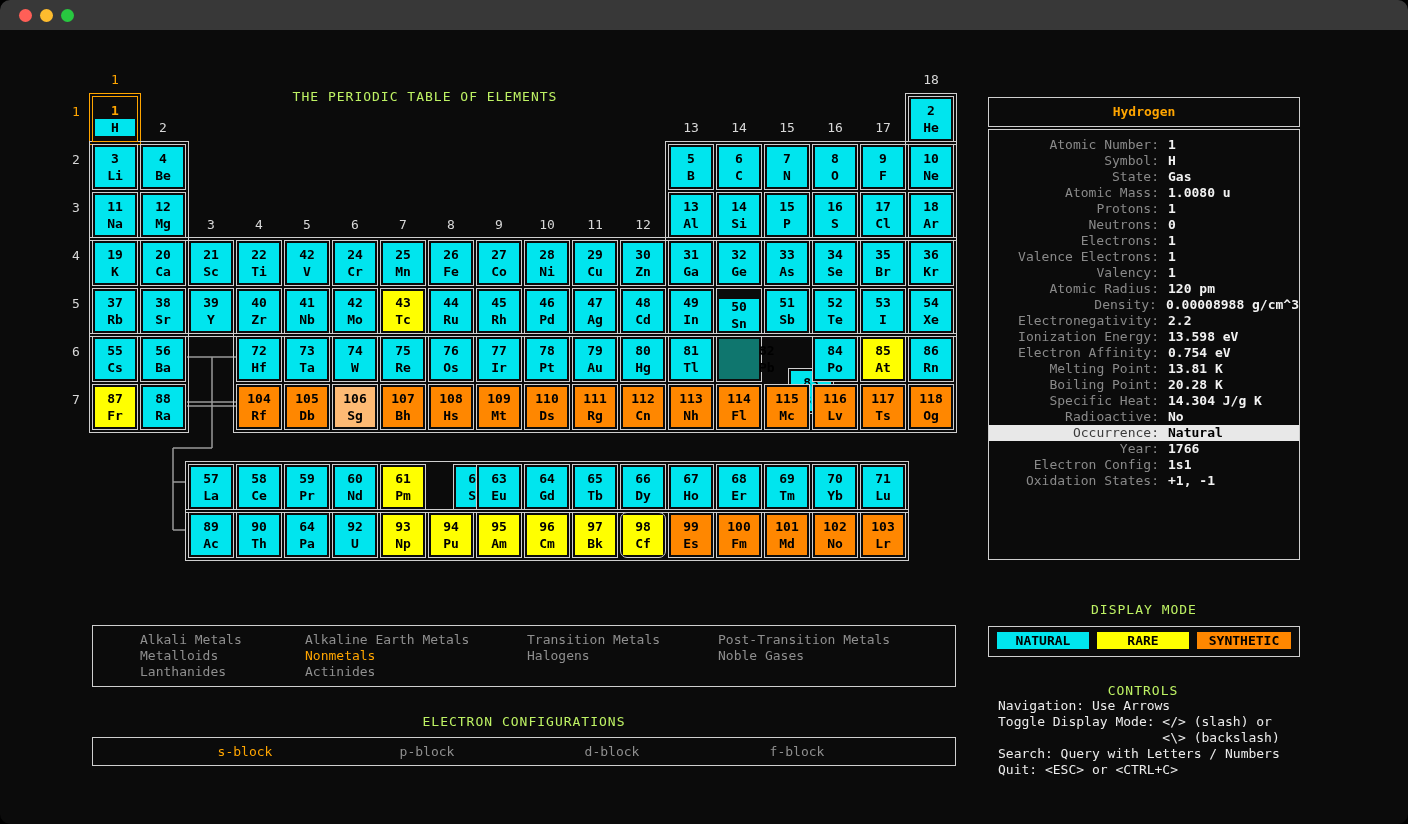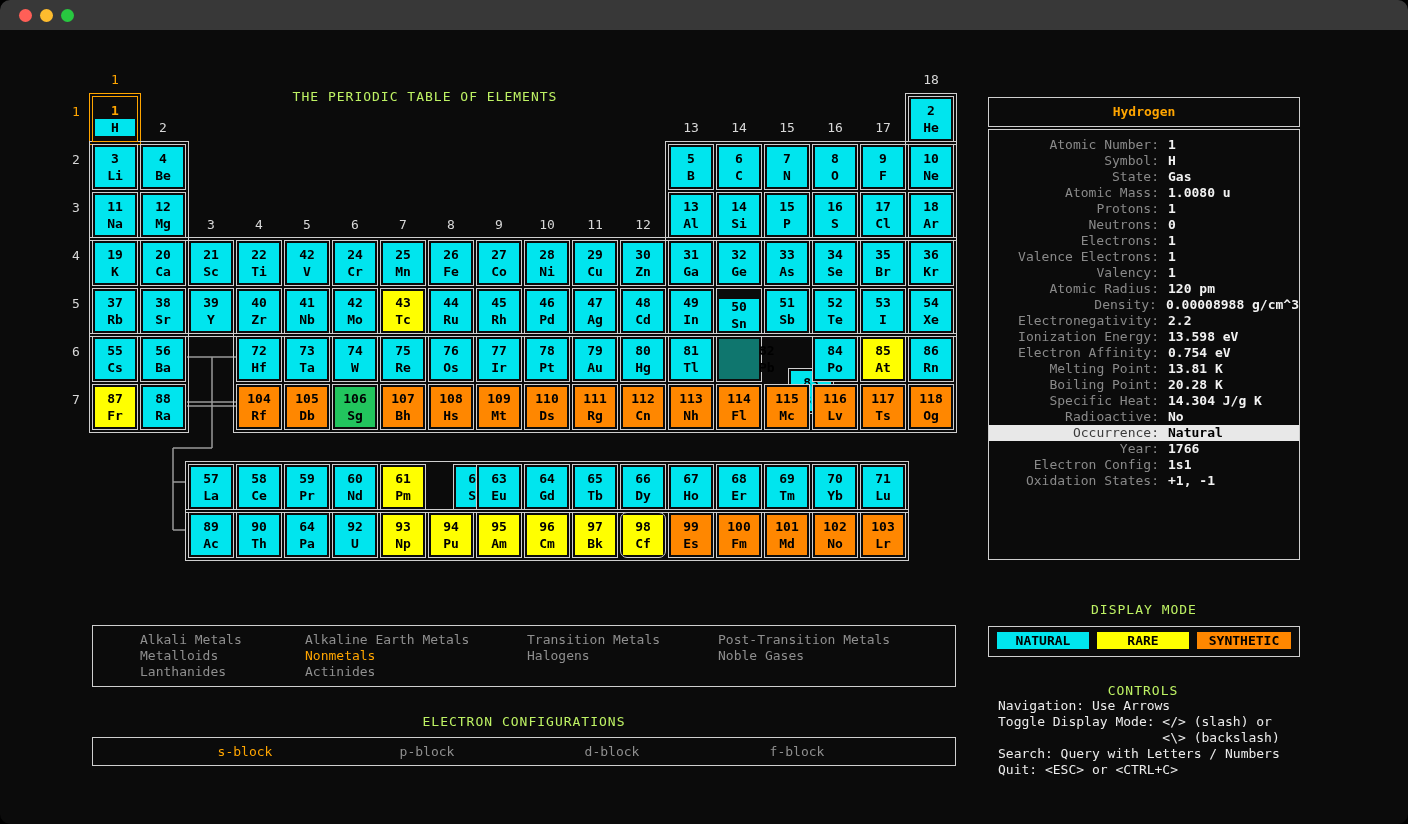--- a/index.html
+++ b/index.html
@@ -541,21 +541,21 @@
             <div class="sym">Rf</div>
           </div>
         </div>
         <div class="cell" style="left: 284px; top: 354px;">
           <div class="fill" style="background: rgb(255, 135, 0);">
             <div class="num">105</div>
             <div class="sym">Db</div>
           </div>
         </div>
         <div class="cell" style="left: 332px; top: 354px;">
-          <div class="fill" style="background: #22c55e;">
+          <div class="fill" style="background: #fdba74;">
             <div class="num">106</div>
             <div class="sym">Sg</div>
           </div>
         </div>
         <div class="cell" style="left: 380px; top: 354px;">
           <div class="fill" style="background: rgb(255, 135, 0);">
             <div class="num">107</div>
             <div class="sym">Bh</div>
           </div>
         </div>

